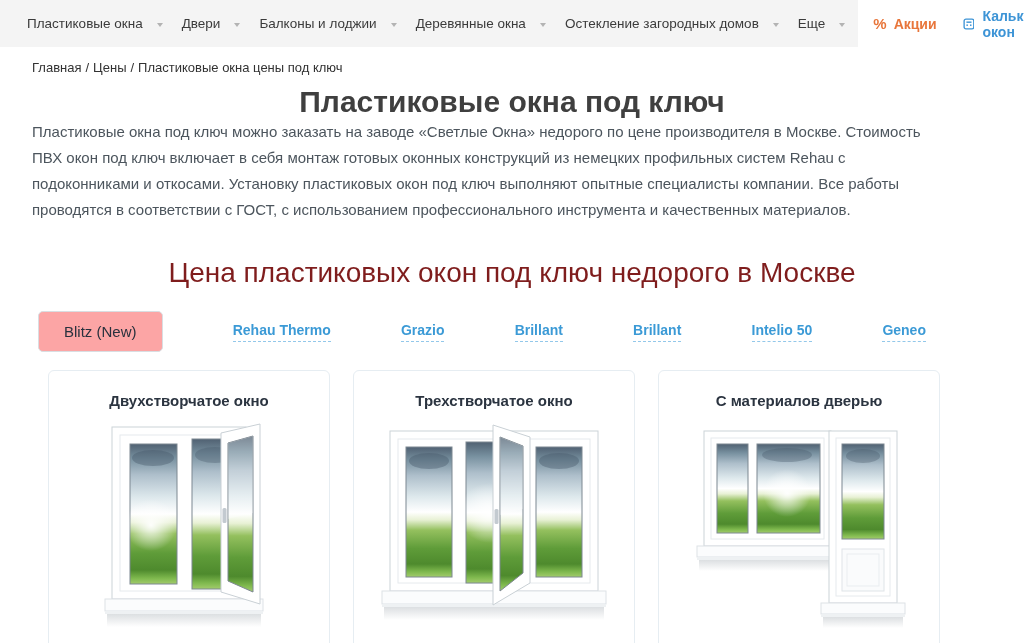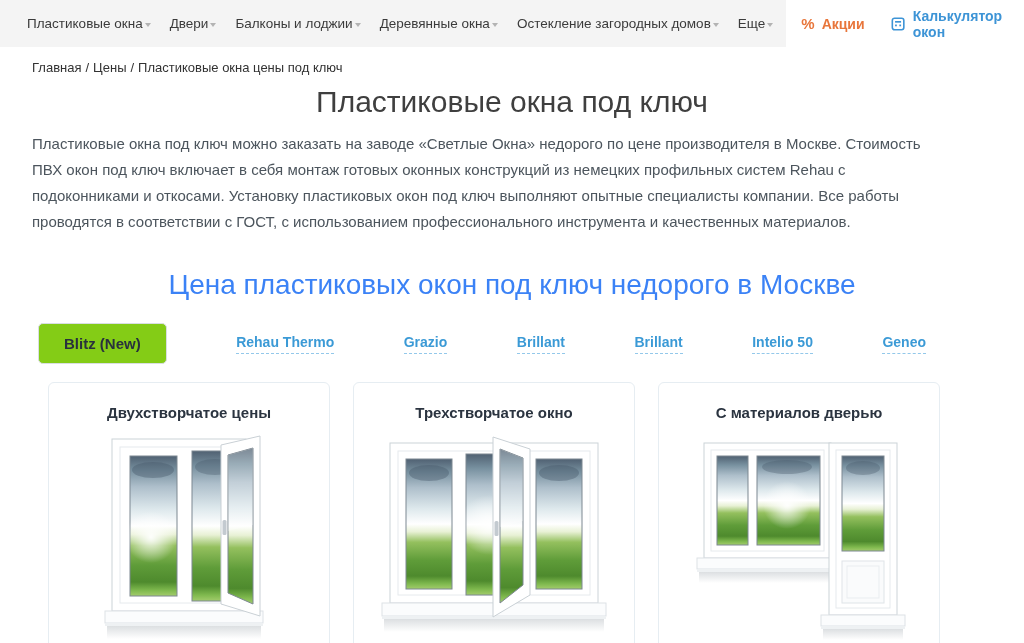--- a/index.html
+++ b/index.html
@@ -12,21 +12,21 @@
   }
 
   
   .topnav { display:flex; height:47px; background:#ffffff; }
   .nav-menu {
     display:flex; align-items:center; gap:19px;
     background:#f4f4f4; padding:0 13px 0 27px;
     white-space:nowrap;
   }
   .nav-item {
-    display:flex; align-items:center; gap:2px;
+    display:flex; align-items:center; gap:14px;
     font-size:13.5px; color:#3b3b3b; cursor:pointer; text-decoration:none;
   }
   .caret {
     width:0; height:0; margin-top:2px;
     border-left:3.5px solid transparent; border-right:3.5px solid transparent;
     border-top:4.5px solid #b3b3b3;
   }
   .nav-actions {
     flex:1; display:flex; align-items:center; gap:26px;
     background:#ffffff; padding-left:15px;
@@ -45,42 +45,42 @@
   .container { width:960px; margin:0 auto; }
 
   .breadcrumb {
     margin-top:13px; text-align:left; font-size:13px; color:#323232;
   }
   .breadcrumb a { color:#323232; text-decoration:none; cursor:pointer; }
   .crumb-sep { margin:0 4px; }
 
   h1.page-title {
     margin:10px 0 0; text-align:center;
-    font-size:30px; font-weight:400; color:#3f3f3f;
+    font-size:30px; font-weight:700; color:#3f3f3f;
   }
 
   .intro {
-    margin:12px 0 0; padding-right:52px;
+    margin:0 0 0; padding-right:52px;
     font-size:15px; line-height:26px; color:#4c555d;
   }
 
   h2.section-title {
     margin:34px 0 0; text-align:center;
-    font-size:28px; font-weight:300; color:#3b82f6;
+    font-size:28px; font-weight:300; color:#7f1d1d;
   }
 
   
   .tabs {
     margin-top:22px; padding:0 6px;
     display:flex; align-items:center; justify-content:space-between;
     width:900px;
   }
   .tab-active {
-    background:#84cc16; border:1px solid #d9dee2; border-radius:5px;
-    padding:11px 25px; font-weight:700; font-size:15px; color:#29313d;
+    background:#fca5a5; border:1px solid #d9dee2; border-radius:5px;
+    padding:11px 25px; font-weight:400; font-size:15px; color:#29313d;
     cursor:pointer;
   }
   .tab-link {
     color:#3b9ad6; font-weight:700; font-size:14px; text-decoration:none;
     border-bottom:1px dashed #93c8ea; padding-bottom:3px; cursor:pointer;margin-left:16px;
   }
 
   
   .cards {
     margin-top:18px; margin-left:16px; width:892px;
@@ -187,21 +187,21 @@
     <a class="tab-link">Grazio</a>
     <a class="tab-link">Brillant</a>
     <a class="tab-link">Brillant</a>
     <a class="tab-link">Intelio 50</a>
     <a class="tab-link">Geneo</a>
   </div>
 
   <div class="cards">
 
     <div class="card">
-      <div class="card-title">Двухстворчатое цены</div>
+      <div class="card-title">Двухстворчатое окно</div>
       <svg class="card-img" width="280" height="235" viewBox="0 0 280 235">
         <rect x="63" y="14" width="134" height="172" fill="#ffffff" stroke="#ccd3d8"></rect>
         <rect x="71" y="22" width="118" height="156" fill="none" stroke="#e6eaed"></rect>
         <rect x="81" y="31" width="47" height="140" fill="url(#scene)" stroke="#7d8891"></rect>
         <ellipse cx="104" cy="45" rx="21" ry="8" fill="#47586a" opacity="0.4"></ellipse>
         <circle cx="102" cy="112" r="26" fill="url(#glow)"></circle>
         <rect x="143" y="26" width="48" height="150" fill="url(#scene)" stroke="#7d8891"></rect>
         <ellipse cx="166" cy="42" rx="20" ry="8" fill="#47586a" opacity="0.35"></ellipse>
         <rect x="56" y="186" width="158" height="12" fill="#fbfcfd" stroke="#dde2e6"></rect>
         <rect x="56" y="198" width="158" height="3" fill="#eef1f3"></rect>

